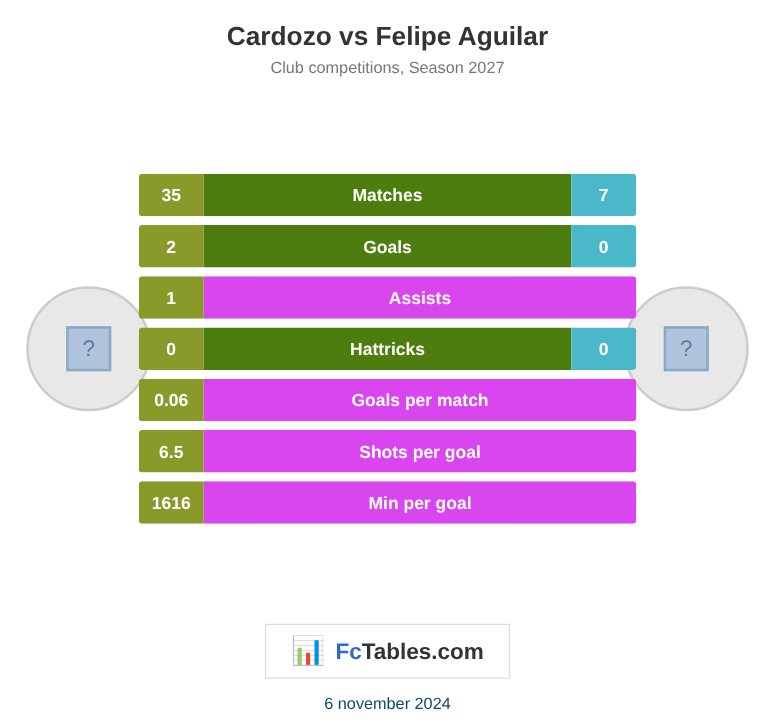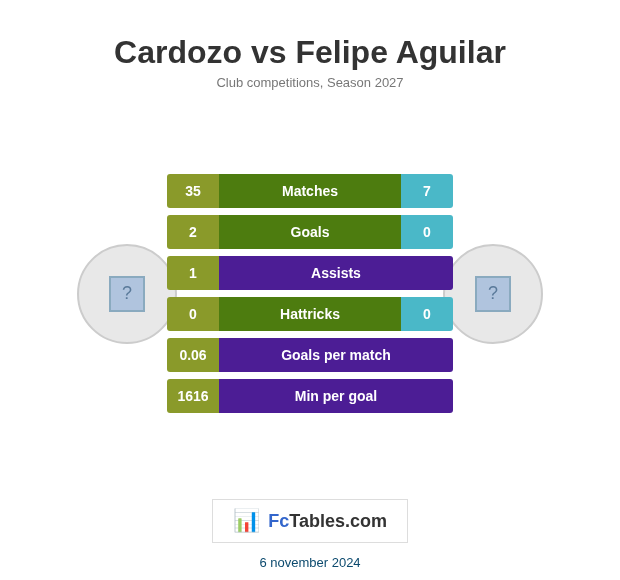--- a/index.html
+++ b/index.html
@@ -13,25 +13,24 @@
       align-items: center;
       overflow: hidden;
     }
 
     .header {
       text-align: center;
       padding: 18px 20px 6px;
     }
 
     .title {
-      font-size: 32px;
+      font-size: 21px;
       font-weight: bold;
       color: #333;
       margin-bottom: 4px;
-      margin-top: 16px;
     }
 
     .subtitle {
       font-size: 13px;
       color: #777;
     }
 
     .comparison-area {
       display: flex;
       align-items: center;
@@ -71,21 +70,21 @@
       align-items: center;
       justify-content: center;
       font-size: 18px;
       color: #5a7a9a;
     }
 
     .stats-container {
       display: flex;
       flex-direction: column;
       gap: 7px;
-      width: 286px;
+      width: 398px;
       flex-shrink: 0;
     }
 
     .stat-row {
       display: flex;
       align-items: center;
       height: 34px;
       border-radius: 3px;
       overflow: hidden;
       position: relative;
@@ -133,21 +132,21 @@
       width: 52px;
       height: 100%;
       display: flex;
       align-items: center;
       justify-content: center;
       flex-shrink: 0;
       z-index: 2;
     }
 
     .stat-row.no-right .stat-label-bar {
-      background: #4c1d95;
+      background: #d946ef;
     }
 
     .logo-area {
       margin: 8px 0 6px;
       background: #fff;
       border: 1px solid #ddd;
       padding: 8px 20px;
       display: flex;
       align-items: center;
       gap: 8px;
@@ -205,20 +204,24 @@
       <div class="stat-row">
         <div class="stat-left-val">0</div>
         <div class="stat-label-bar teal">Hattricks</div>
         <div class="stat-right-val">0</div>
       </div>
       <div class="stat-row no-right">
         <div class="stat-left-val">0.06</div>
         <div class="stat-label-bar olive">Goals per match</div>
       </div>
       <div class="stat-row no-right">
+        <div class="stat-left-val">6.5</div>
+        <div class="stat-label-bar olive">Shots per goal</div>
+      </div>
+      <div class="stat-row no-right">
         <div class="stat-left-val">1616</div>
         <div class="stat-label-bar olive">Min per goal</div>
       </div>
     </div>
 
   <div class="player-avatar player-avatar-right">
     <div class="avatar-placeholder">?</div>
   </div>
 </div>
 

